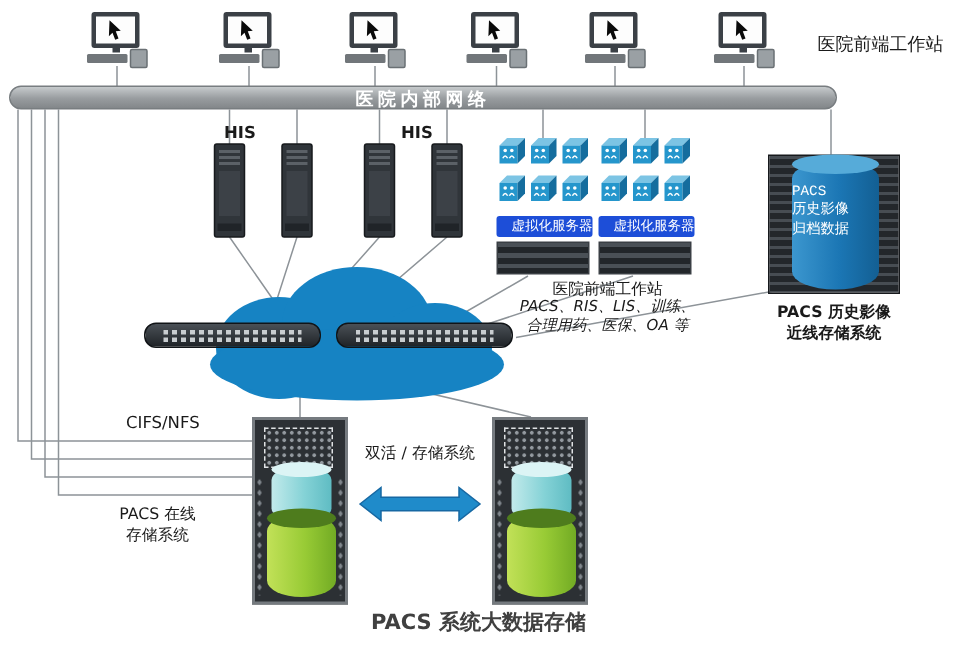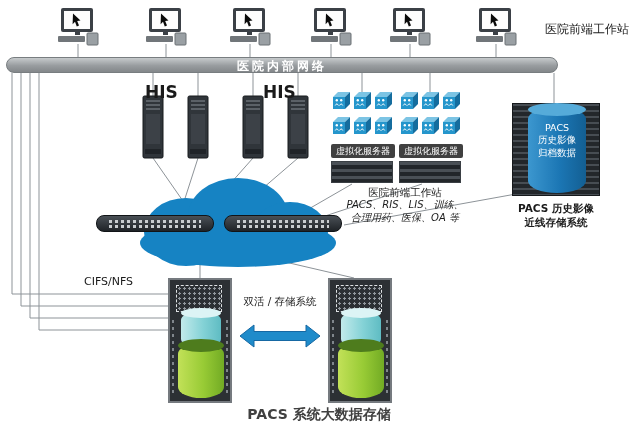--- a/index.html
+++ b/index.html
@@ -14,60 +14,60 @@
   .netbar span{color:#fff;font-weight:bold;font-size:12px;letter-spacing:3px;}
 
   
   .switch{position:absolute;width:118px;height:17px;border-radius:8px;z-index:3;
           background:linear-gradient(#4a5056,#1f2327);border:1px solid #111417;box-sizing:border-box;}
   .switch .ports{position:absolute;left:12px;right:12px;top:4px;height:3px;
           background:repeating-linear-gradient(90deg,#c9cdd0 0 3px,transparent 3px 6px);}
   .switch .ports.r2{top:9px;}
 
   
-  .vlabel{position:absolute;width:64px;height:14px;background:#404040;border-radius:2px;z-index:2;
-          color:#fff;font-size:9px;line-height:14px;text-align:center;letter-spacing:0px;}
+  .vlabel{position:absolute;width:64px;height:14px;background:#1d4ed8;border-radius:2px;z-index:2;
+          color:#fff;font-size:9px;line-height:14px;text-align:right;letter-spacing:0px;}
   .vrack{position:absolute;width:62px;height:22px;z-index:2;box-sizing:border-box;
          background:repeating-linear-gradient(180deg,#4a5056 0 3px,#22262a 3px 7px);
          border:1px solid #3a3f44;}
 
   
   .nrack{position:absolute;left:512px;top:103px;width:88px;height:93px;z-index:2;box-sizing:border-box;
          background:repeating-linear-gradient(180deg,#474d53 0 2px,#23272b 2px 6px);
          border:1px solid #16191c;}
 
   
   .cyl{position:absolute;}
   .cyl::before{content:"";position:absolute;left:0;right:0;top:-4px;height:13px;border-radius:50%;}
   .cyl-blue{left:15px;top:3px;width:58px;height:86px;border-radius:50%/12px;
             background:linear-gradient(90deg,#3c97cf,#1b76b4 55%,#135f93);}
   .cyl-blue::before{background:#56abd9;}
   .cyl-text{position:relative;z-index:1;padding-top:15px;color:#fff;font-size:9.5px;line-height:1.3;
-            text-align:center;white-space:pre-line;}
+            white-space:pre-line;font-family:Liberation Mono, monospace;}
   .cyl-teal{left:11px;top:31px;width:40px;height:37px;border-radius:50%/9px;
             background:linear-gradient(90deg,#c2eaeb,#84d2d6 55%,#5fbcc3);}
   .cyl-teal::before{background:#dcf4f5;height:10px;top:-3px;}
   .cyl-green{left:8px;top:63px;width:46px;height:55px;border-radius:50%/11px;
             background:linear-gradient(90deg,#c2e158,#98cb35 55%,#72ab24);}
   .cyl-green::before{background:#4e7c1d;height:13px;}
 
   
   .srack{position:absolute;width:64px;height:125px;background:#2c3034;z-index:2;box-sizing:border-box;
          border:2px solid #757a7f;}
   .srack .grill{position:absolute;left:6px;top:5px;width:46px;height:27px;box-sizing:border-box;
          border:1px dashed #dfe2e4;
          background-image:radial-gradient(#949aa0 1px,transparent 1.4px);background-size:5px 5px;}
   .srack .rail-l,.srack .rail-r{position:absolute;top:38px;bottom:4px;width:4px;
          background-image:radial-gradient(#80868c 1px,transparent 1.2px);background-size:4px 7px;}
   .rail-l{left:1px;}.rail-r{right:1px;}
 
   
   .label{position:absolute;font-size:10.5px;color:#1a1a1a;white-space:pre-line;text-align:center;z-index:4;}
   .lbl-frontend{left:545px;top:21px;font-size:12px;text-align:left;}
-  .lbl-his{width:30px;font-size:17px;font-weight:bold;}
+  .lbl-his{width:30px;font-size:11px;font-weight:bold;}
   .lbl-his1{left:145px;top:82px;}
   .lbl-his2{left:263px;top:82px;}
   .lbl-cluster{left:340px;top:186px;width:130px;}
   .lbl-apps{left:333px;top:199px;width:144px;font-size:10px;line-height:1.25;font-style:italic;}
   .lbl-nearline{left:510px;top:202px;width:92px;line-height:1.3;font-weight:bold;}
   .lbl-cifs{left:84px;top:275px;font-size:11px;text-align:left;}
   .lbl-online{left:70px;top:336px;width:70px;line-height:1.35;}
   .lbl-mirror{left:234px;top:295px;width:92px;}
   .lbl-title{left:0;top:406px;width:638px;font-size:14px;font-weight:bold;color:#404040;}
 </style>
@@ -199,16 +199,18 @@
 
   <div class="label lbl-frontend">医院前端工作站</div>
   <div class="label lbl-his lbl-his1">HIS</div>
   <div class="label lbl-his lbl-his2">HIS</div>
   <div class="label lbl-cluster">医院前端工作站</div>
   <div class="label lbl-apps">PACS、RIS、LIS、训练、
 合理用药、医保、OA 等</div>
   <div class="label lbl-nearline">PACS 历史影像
 近线存储系统</div>
   <div class="label lbl-cifs">CIFS/NFS</div>
+  <div class="label lbl-online">PACS 在线
+存储系统</div>
   <div class="label lbl-mirror">双活 / 存储系统</div>
   <div class="label lbl-title">PACS 系统大数据存储</div>
 
 </div>
 
 </body></html>

